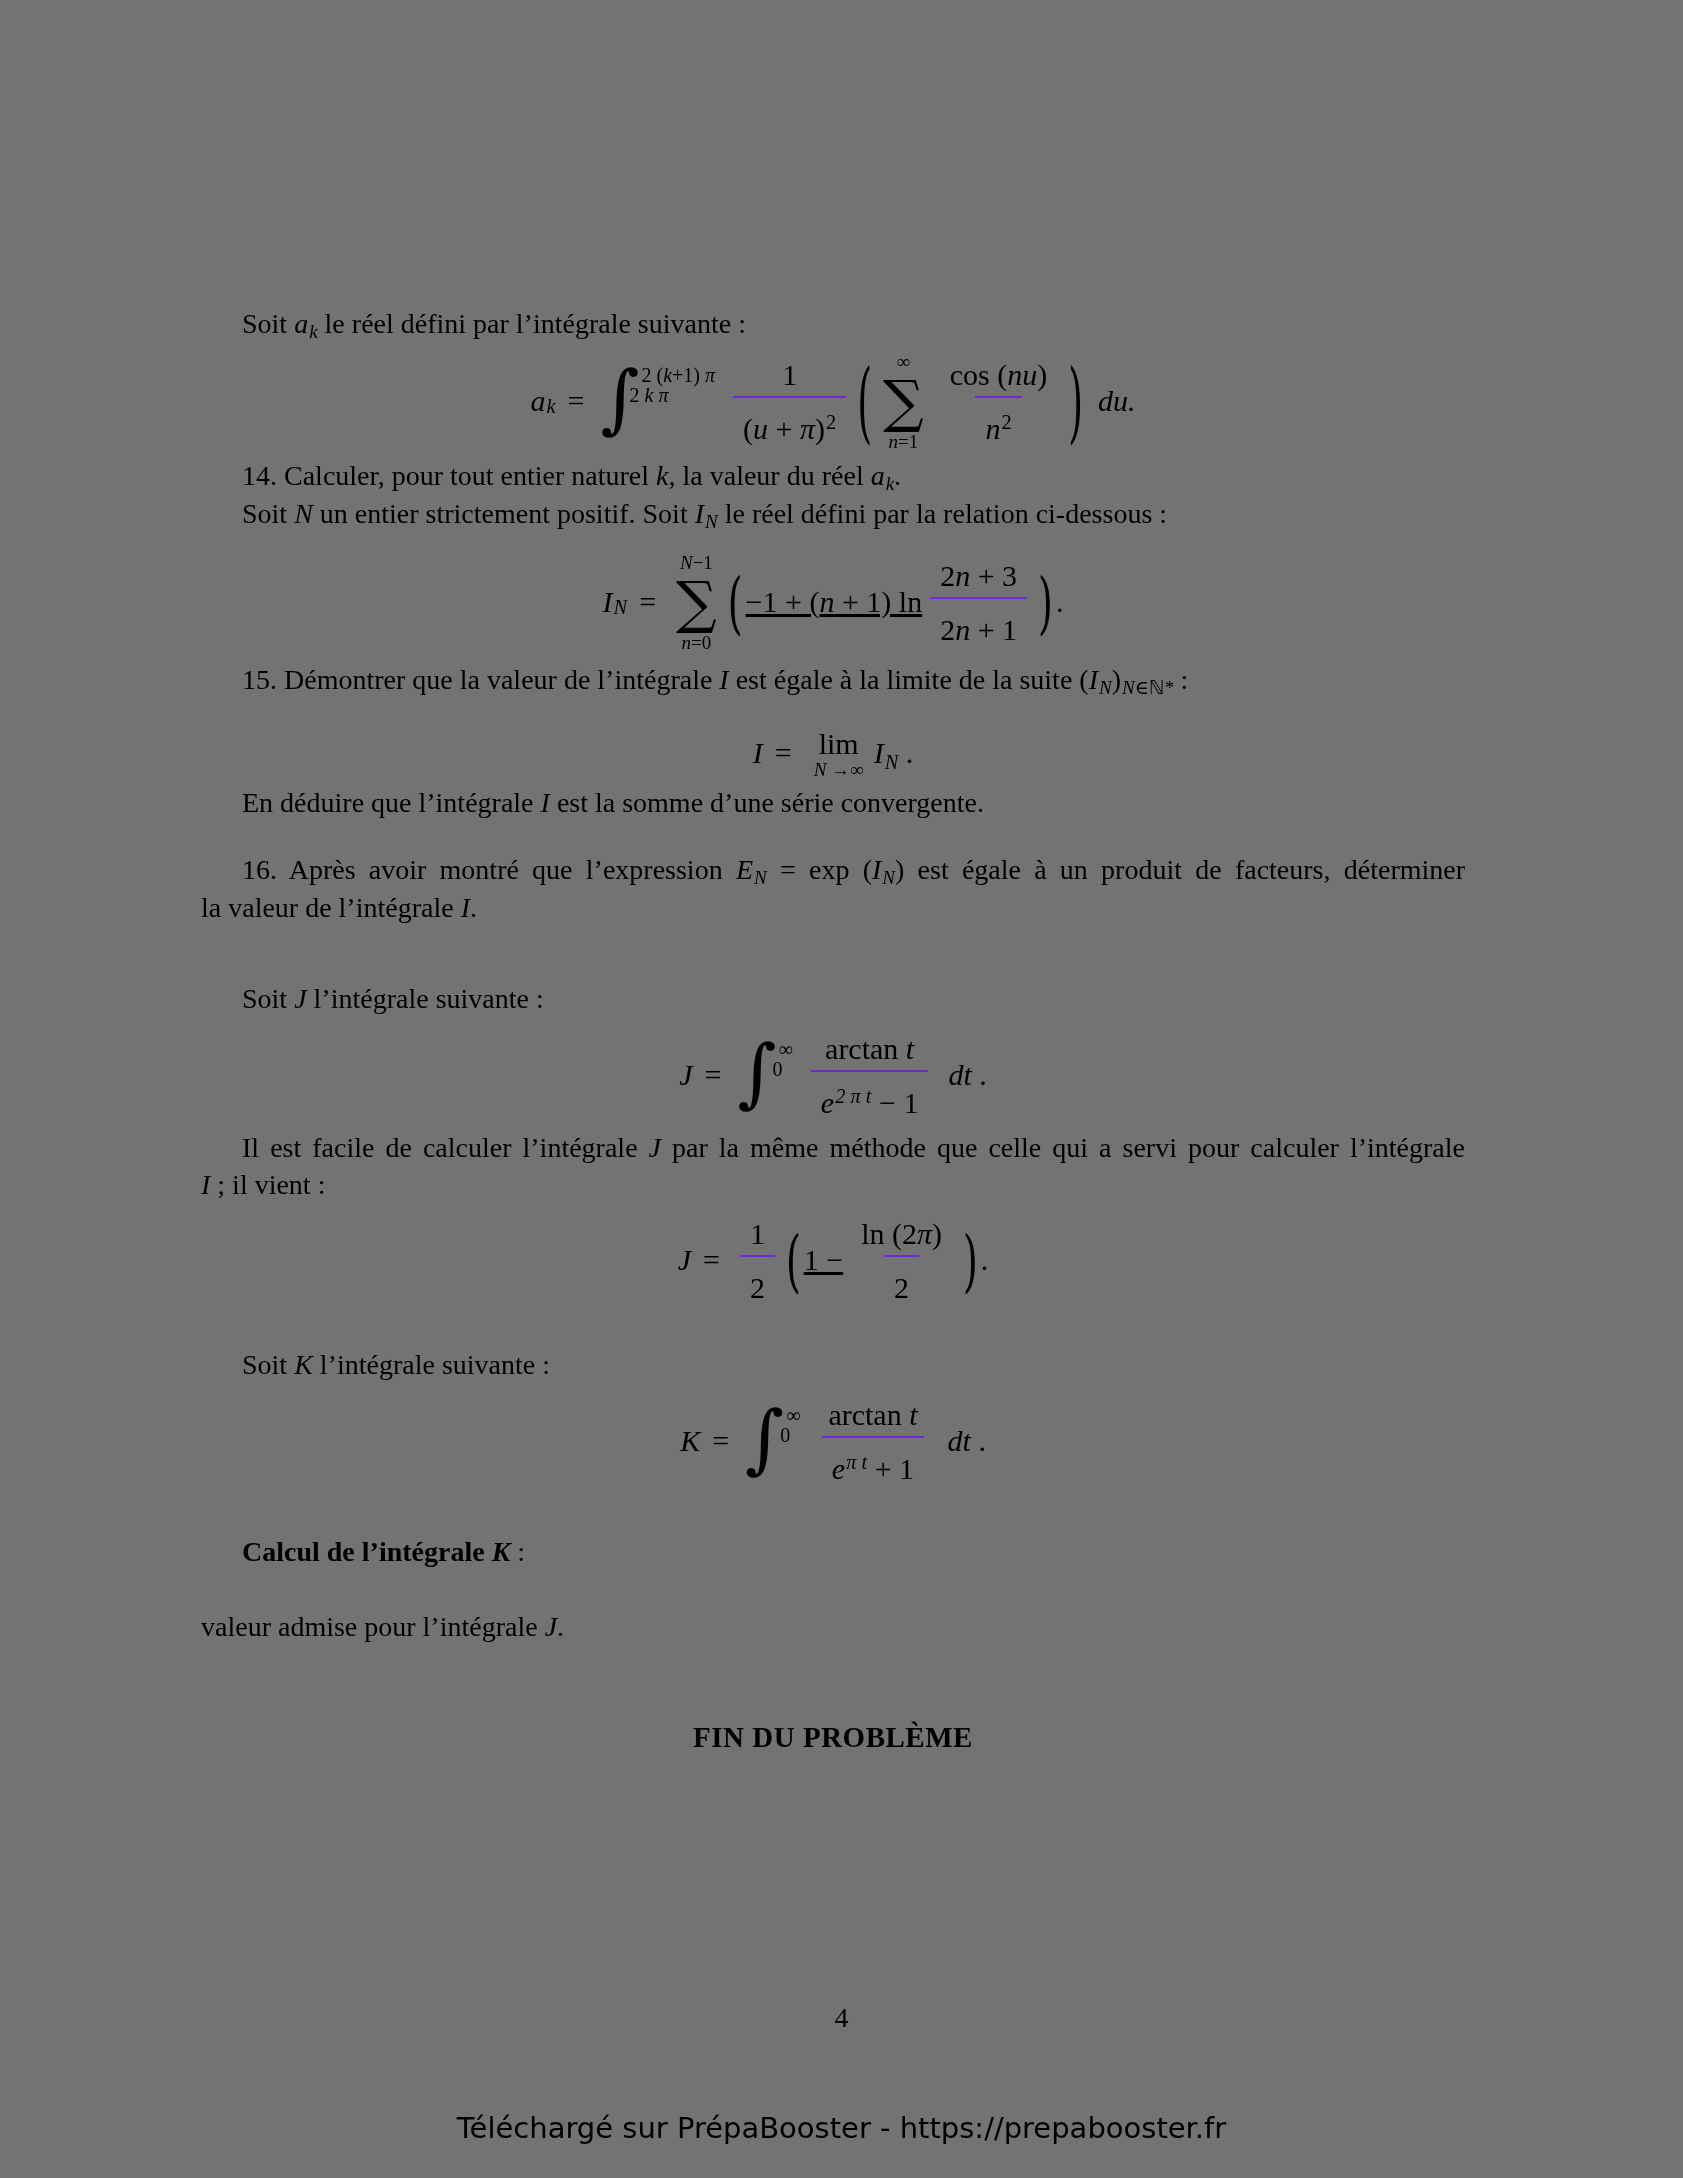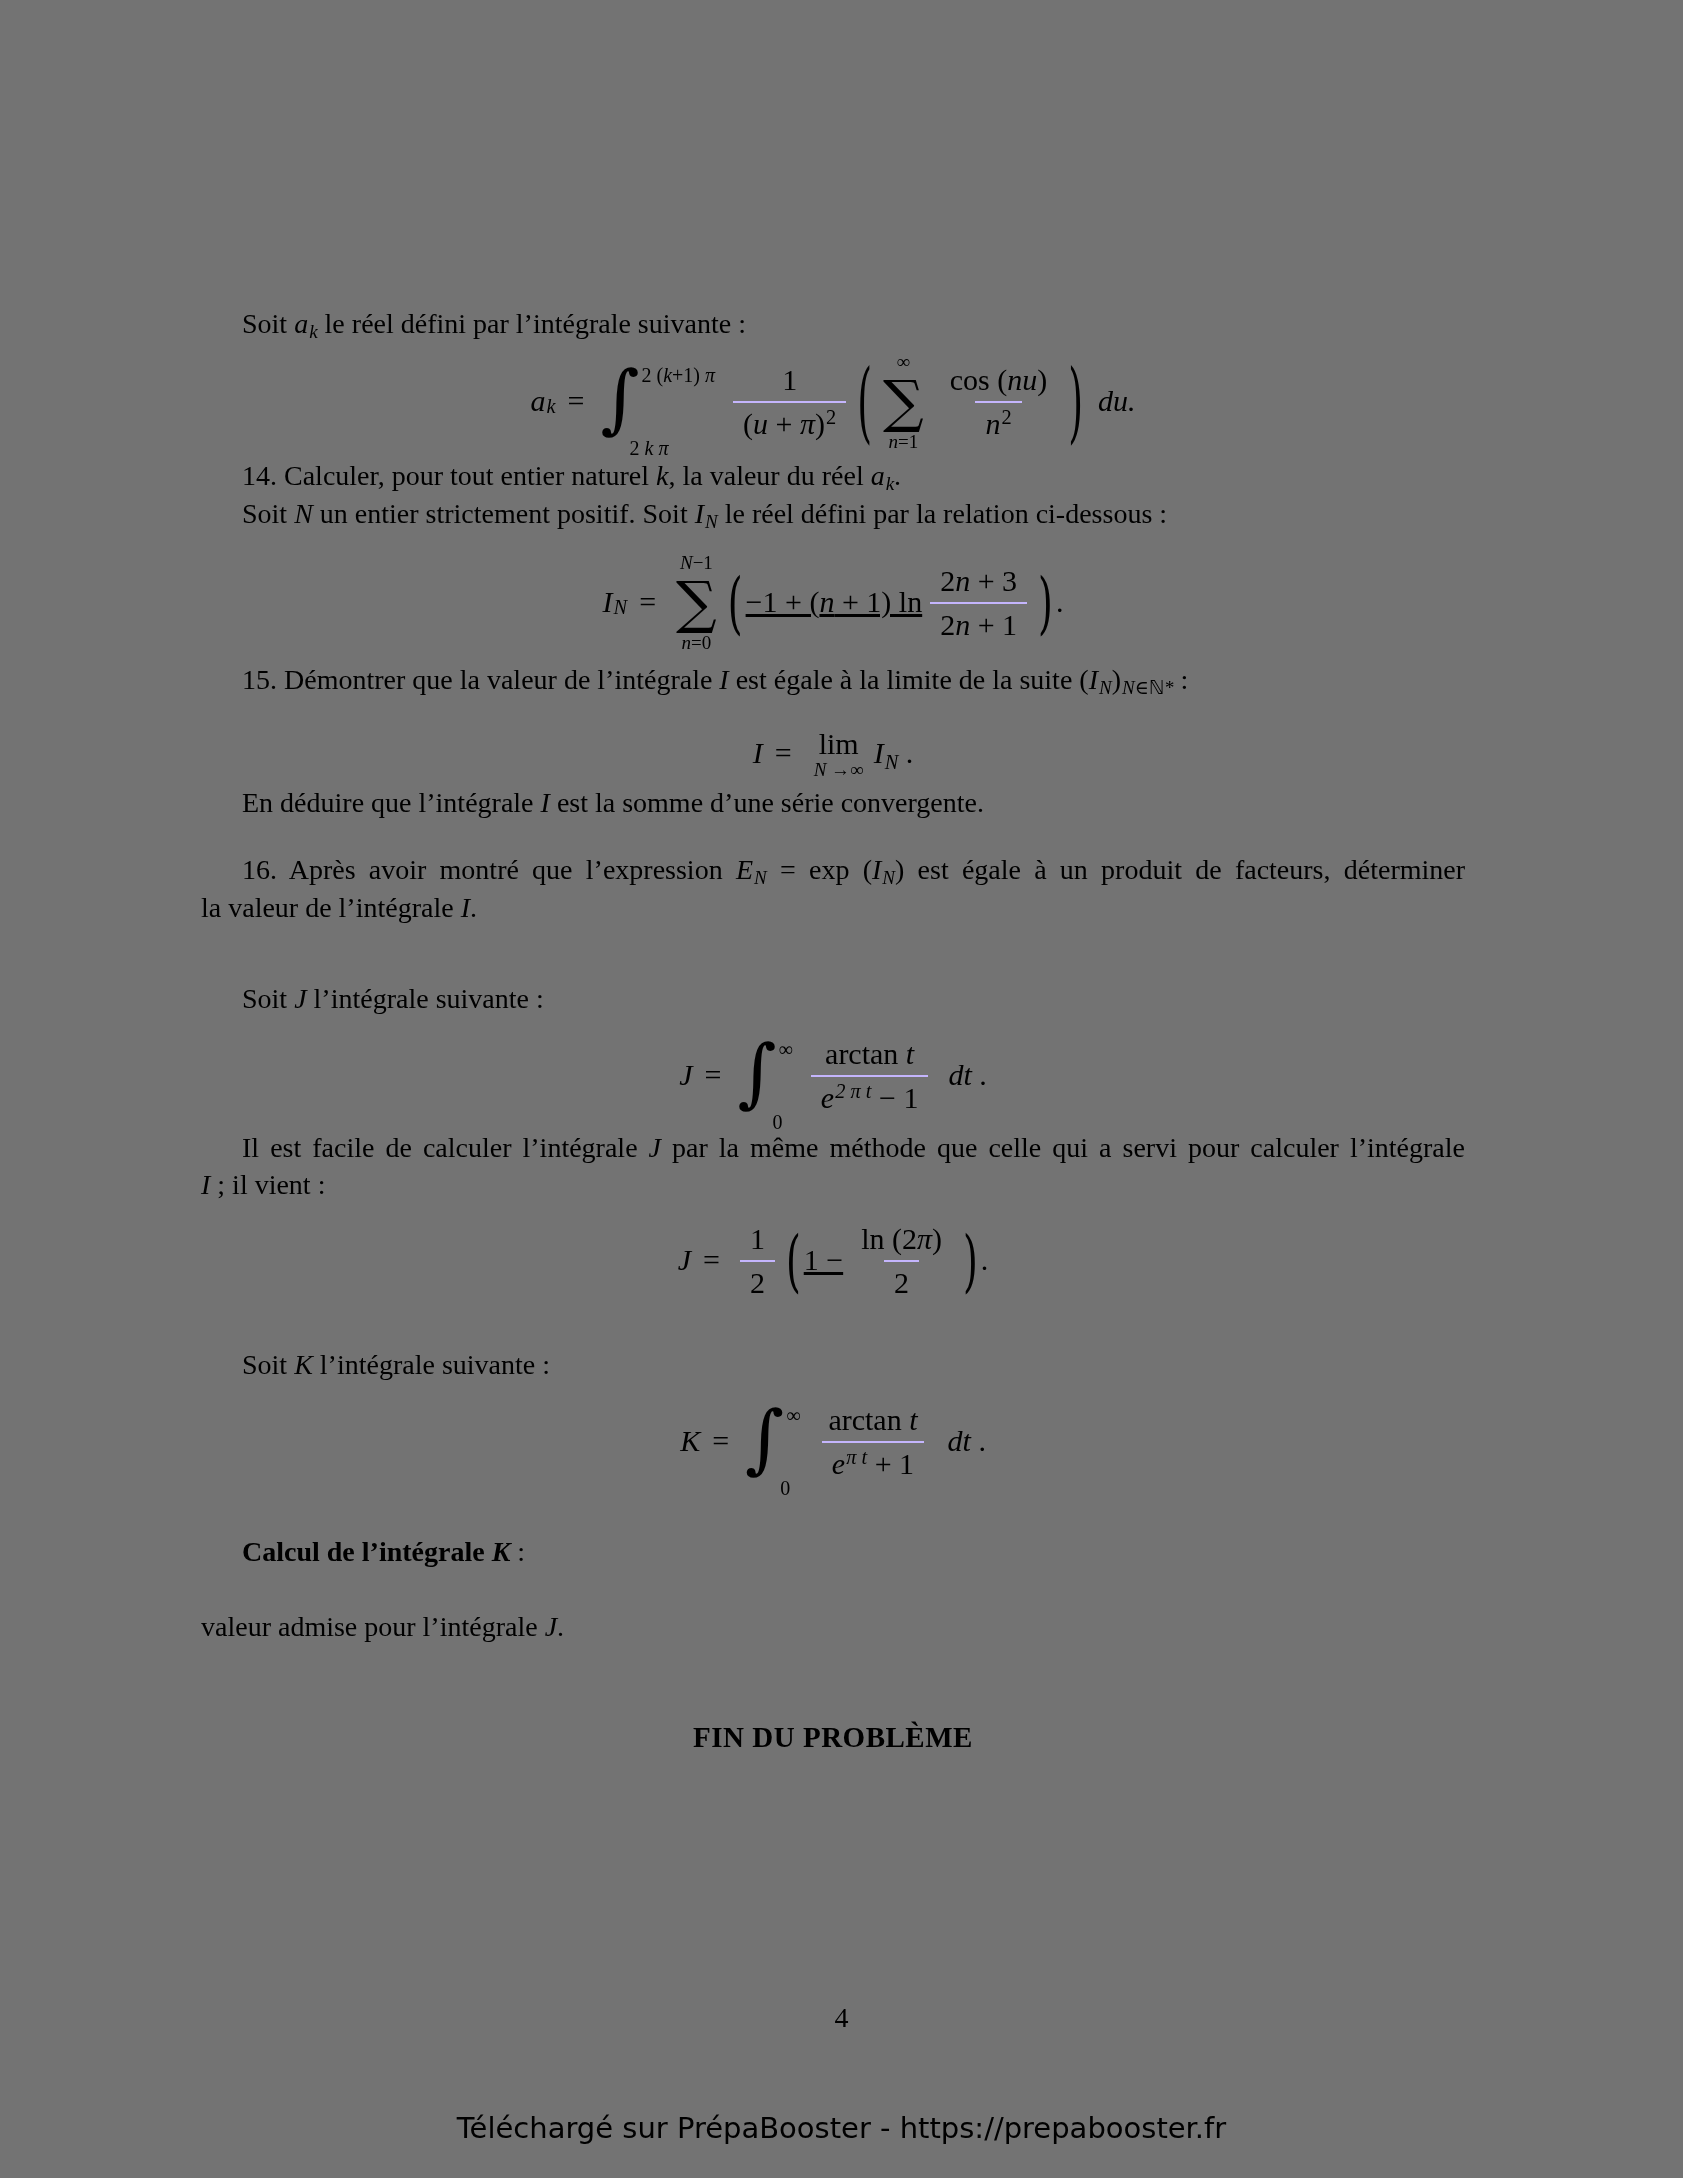--- a/index.html
+++ b/index.html
@@ -11,24 +11,24 @@
   .it{font-style:italic;}
   .bf{font-weight:bold;}
   .vsub{font-size:68%;position:relative;top:.28em;margin-left:1px;}
   .vsup{font-size:68%;position:relative;top:-.5em;margin-left:1px;}
   
   .frm{position:absolute;left:201px;width:1264px;display:flex;align-items:center;justify-content:center;
        font-size:30px;line-height:1.15;}
   .eq{margin:0 12px;}
   .frac{display:inline-flex;flex-direction:column;align-items:center;text-align:center;margin:0 8px;line-height:1.3;}
   .frac .num{padding:0 10px 2px;}
-  .frac .den{border-top:2px solid #c4b5fd;padding:1px 10px 0;}
+  .frac .den{border-top:2px solid #6d28d9;padding:11px 10px 0;}
   .intwrap{display:inline-flex;align-items:center;margin:0 4px;}
   .intg{font-size:75px;line-height:1;font-family:"DejaVu Serif",serif;position:relative;top:-3px;}
-  .ilims{display:inline-flex;flex-direction:column;justify-content:space-between;height:103px;font-size:20px;line-height:1;margin-left:2px;margin-right:6px;margin-top:25px;}
+  .ilims{display:inline-flex;flex-direction:column;justify-content:flex-start;height:103px;font-size:20px;line-height:1;margin-left:2px;margin-right:6px;margin-top:25px;}
   .ilims .iup{margin-top:2px;white-space:nowrap;}
   .ilims .ilo{margin-bottom:8px;margin-left:-12px;white-space:nowrap;}
   .ilims.small .ilo{margin-left:-6px;}
   .sum{display:inline-flex;flex-direction:column;align-items:center;font-size:19px;line-height:1;margin:0 8px;}
   .sum .sig{font-size:57px;line-height:.95;font-family:"DejaVu Serif",serif;margin:3px 0;}
   .pbig,.pmed{display:inline-block;font-family:"DejaVu Serif",serif;font-size:38px;line-height:1;margin:0 3px;font-weight:400;}
   .pbig{transform:scaleY(2.3);}
   .pmed{transform:scaleY(1.75);}
   .lim{display:inline-flex;flex-direction:column;align-items:center;line-height:1.1;margin:0 10px;}
   .lim .limlo{font-size:19px;}

